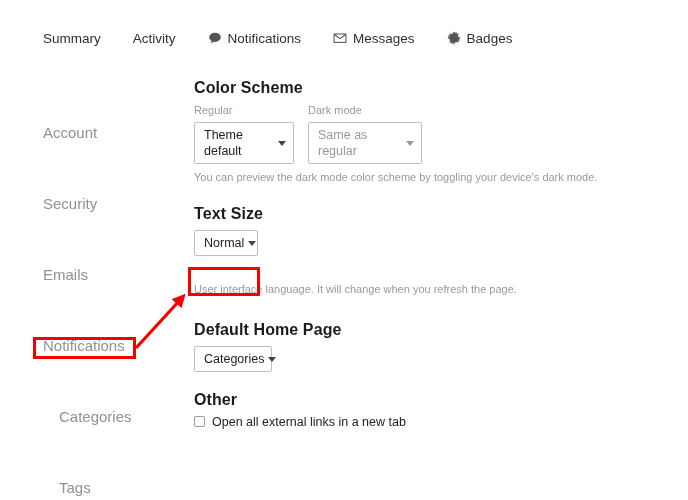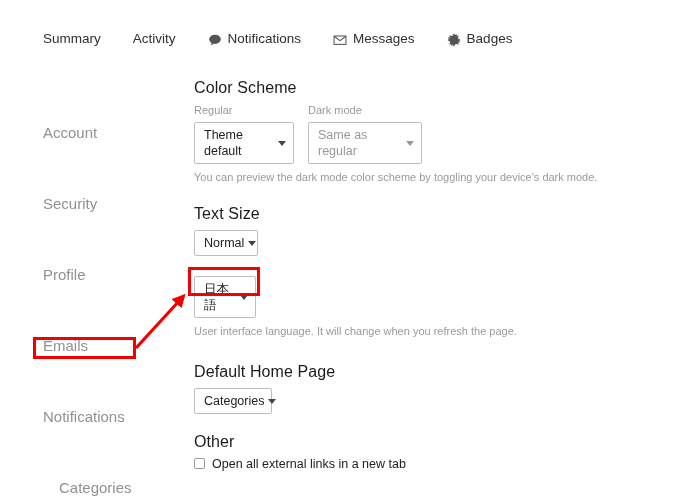--- a/index.html
+++ b/index.html
@@ -23,21 +23,21 @@
     left: 0;
     top: 26px;
     width: 688px;
     height: 26px;
     display: flex;
     align-items: center;
     gap: 0px;
   }
   .tab {
     display: flex;
-    align-items: flex-end;
+    align-items: flex-start;
     gap: 6px;
     font-size: 13.5px;
     color: #2f2f2f;
     padding: 5px 10px;
     line-height: 16px;
     white-space: nowrap;
     cursor: pointer;
   }
   .tab:first-child { margin-left: 33px; }
   .tab + .tab { margin-left: 12px; }
@@ -81,21 +81,21 @@
 
   
   .main {
     position: absolute;
     left: 194px;
     top: 78px;
     width: 420px;
   }
   h2.section {
     font-size: 16px;
-    font-weight: normal;
+    font-weight: bold;
     color: #1b1b1b;
     margin: 0 0 7px 0;
     line-height: 19px;
     letter-spacing: 0.1px;
   }
   .sec-spacer { height: 20px; }
   .minilabel {
     font-size: 11px;
     color: #9a9a9a;
     line-height: 13px;
@@ -242,23 +242,20 @@
 </div>
 
 <div class="sidebar">
   <div class="side-item">
     <span>Account</span>
   </div>
   <div class="side-item">
     <span>Security</span>
   </div>
   <div class="side-item">
-    <span>Profile</span>
-  </div>
-  <div class="side-item">
     <span>Emails</span>
   </div>
   <div class="side-item">
     <span>Notifications</span>
   </div>
   <div class="side-item indent">
     <span>Categories</span>
   </div>
   <div class="side-item indent">
     <span>Tags</span>
@@ -295,24 +292,20 @@
   
   <h2 class="section">Text Size</h2>
   <div class="combo" style="width:64px;">
     <span>Normal</span>
     <span class="caret"></span>
   </div>
 
   <div class="sec-spacer"></div>
 
   
-  <div class="combo" style="width:62px;">
-    <span>日本語</span>
-    <span class="caret"></span>
-  </div>
   <div class="helptext">User interface language. It will change when you refresh the page.</div>
 
   <div class="sec-spacer" style="height:24px;"></div>
 
   
   <h2 class="section">Default Home Page</h2>
   <div class="combo" style="width:78px;">
     <span>Categories</span>
     <span class="caret"></span>
   </div>

